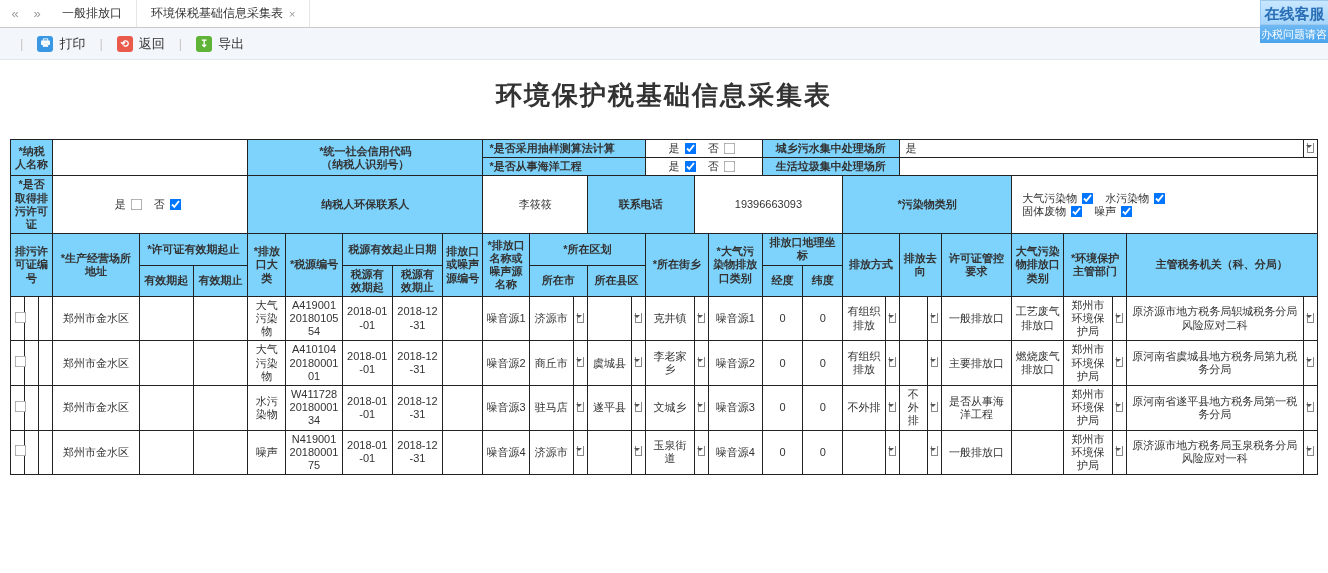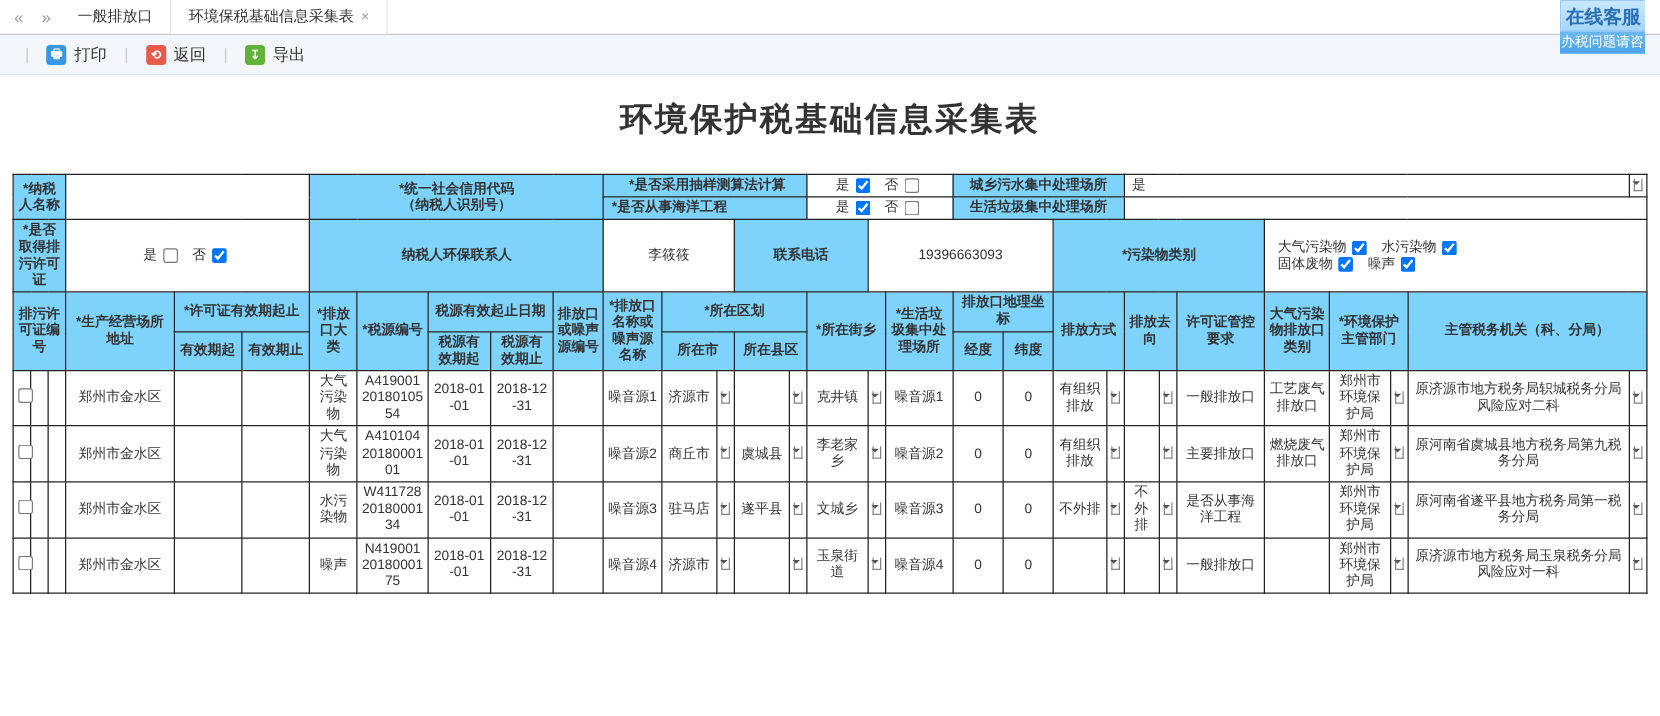--- a/index.html
+++ b/index.html
@@ -9,21 +9,21 @@
 .tab { padding: 0 14px; display: flex; align-items: center; border-right: 1px solid #e6e6e6; cursor: pointer; font-size: 12px; gap: 6px; }
 .tab.active { background: #fff; align-items: center; }
 .tab-close { color: #999; font-size: 11px; }
 .toolbar { height: 32px; background: #f3f7fb; border-bottom: 1px solid #dfe7ee; display: flex; align-items: center; padding-left: 14px; gap: 4px; font-size: 13px; color: #333; }
 .tb-sep { color: #c8c8c8; margin: 0 6px; }
 .tb-btn { display: flex; align-items: center; gap: 6px; cursor: pointer; padding: 2px 4px; }
 .tb-icon { width: 16px; height: 16px; border-radius: 3px; display: flex; align-items: center; justify-content: center; color: #fff; font-size: 10px; font-weight: bold; }
 .tb-icon.blue { background: #3a97e4; }
 .tb-icon.red { background: #ea5a4a; }
 .tb-icon.green { background: #5fb336; }
-.online-box { position: absolute; right: 12px; top: 0; width: 68px; text-align: center; }
+.online-box { position: absolute; right: 0; top: 0; width: 68px; text-align: center; }
 .online-top { background: linear-gradient(#c9e7ff, #a6d6fb); color: #2a6fb6; font-size: 15px; font-weight: bold; height: 25px; line-height: 25px; border: 1px solid #9ec9ee; border-right: none; }
 .online-bot { background: linear-gradient(#6eb9f3, #4aa3ec); color: #fff; font-size: 11px; height: 18px; line-height: 18px; }
 .page { padding: 18px 10px 0 10px; height: calc(573px - 62px); overflow: auto; }
 .title { text-align: center; font-size: 26px; font-family: SimSun, serif; font-weight: bold; letter-spacing: 2px; margin-bottom: 26px; }
 table.main { border-collapse: collapse; width: 100%; table-layout: fixed; }
 table.main th, table.main td { border: 1px solid #222; padding: 2px 3px; text-align: center; vertical-align: middle; font-size: 11px; line-height: 1.2; word-break: break-all; }
 table.main th { font-weight: bold; background: #7dd3fc; }
 .thin { font-size: 10px; }
 input[type=checkbox] { transform: scale(0.9); }
 .ck-label { display: inline-flex; align-items: center; gap: 4px; margin: 0 6px 0 2px; }
@@ -107,21 +107,21 @@
       <col style="width:176px">
         <col style="width:14px">
     </colgroup>
 
     <tbody>
         <tr>
       <th colspan="3" rowspan="2"><span>*纳税人名称</span></th>
       <td colspan="3" rowspan="2"></td>
       <th colspan="5" rowspan="2"><span style="white-space:pre-line">*统一社会信用代码
 （纳税人识别号）</span></th>
-      <th colspan="5" style="text-align:center;padding-left:6px"><span>*是否采用抽样测算法计算</span></th>
+      <th colspan="5" style="text-align:left;padding-left:6px"><span>*是否采用抽样测算法计算</span></th>
       <td colspan="3">
         <span class="ck-label">
               <span>是</span>
               <input type="checkbox" checked="" style="">
             </span>
         <span class="ck-label">
               <span>否</span>
               <input type="checkbox" style="">
             </span>
       </td>
@@ -189,21 +189,21 @@
       <th colspan="3" rowspan="2"><span>排污许可证编号</span></th>
       <th rowspan="2"><span>*生产经营场所地址</span></th>
       <th colspan="2"><span>*许可证有效期起止</span></th>
       <th rowspan="2"><span>*排放口大类</span></th>
       <th rowspan="2"><span>*税源编号</span></th>
       <th colspan="2"><span>税源有效起止日期</span></th>
       <th rowspan="2" class="thin"><span>排放口或噪声源编号</span></th>
       <th rowspan="2" class="thin"><span>*排放口名称或噪声源名称</span></th>
       <th colspan="4"><span>*所在区划</span></th>
       <th colspan="2" rowspan="2"><span>*所在街乡</span></th>
-      <th rowspan="2" class="thin"><span>*生活垃圾集中处理场所</span></th>
+      <th rowspan="2" class="thin"><span>*大气污染物排放口类别</span></th>
       <th colspan="2"><span>排放口地理坐标</span></th>
       <th colspan="2" rowspan="2"><span>排放方式</span></th>
       <th colspan="2" rowspan="2"><span>排放去向</span></th>
       <th rowspan="2"><span>许可证管控要求</span></th>
       <th rowspan="2" class="thin"><span>大气污染物排放口类别</span></th>
       <th colspan="2" rowspan="2"><span>*环境保护主管部门</span></th>
       <th colspan="2" rowspan="2"><span>主管税务机关（科、分局）</span></th>
     </tr>
     <tr>
       <th><span>有效期起</span></th>

